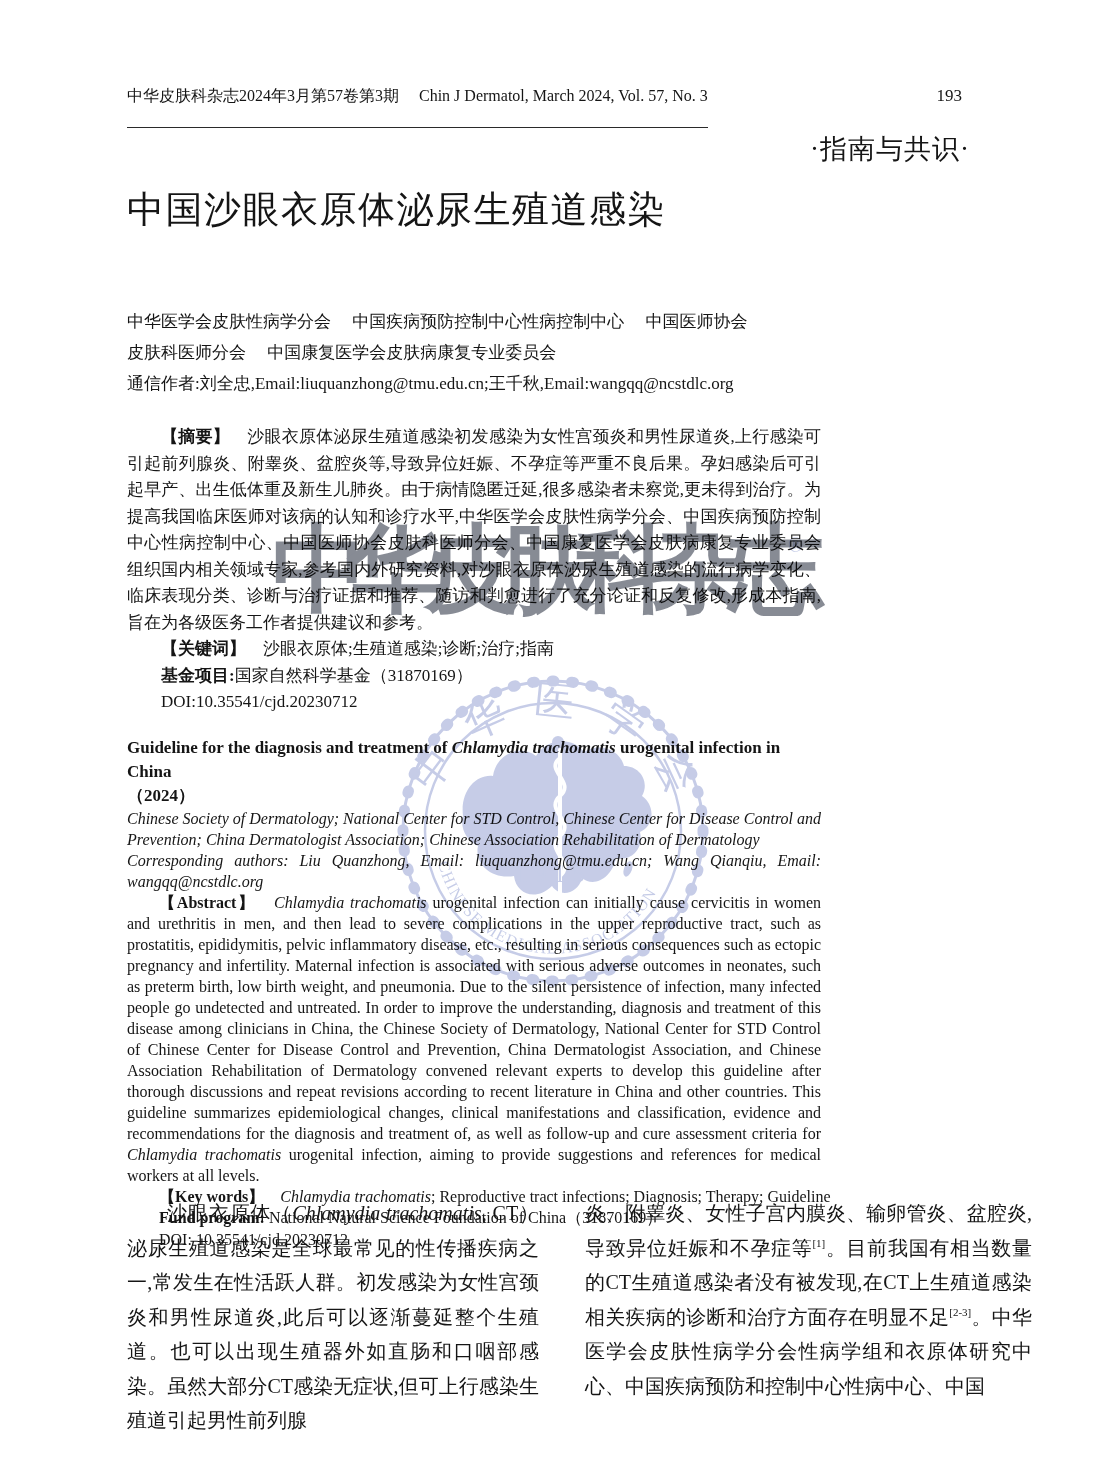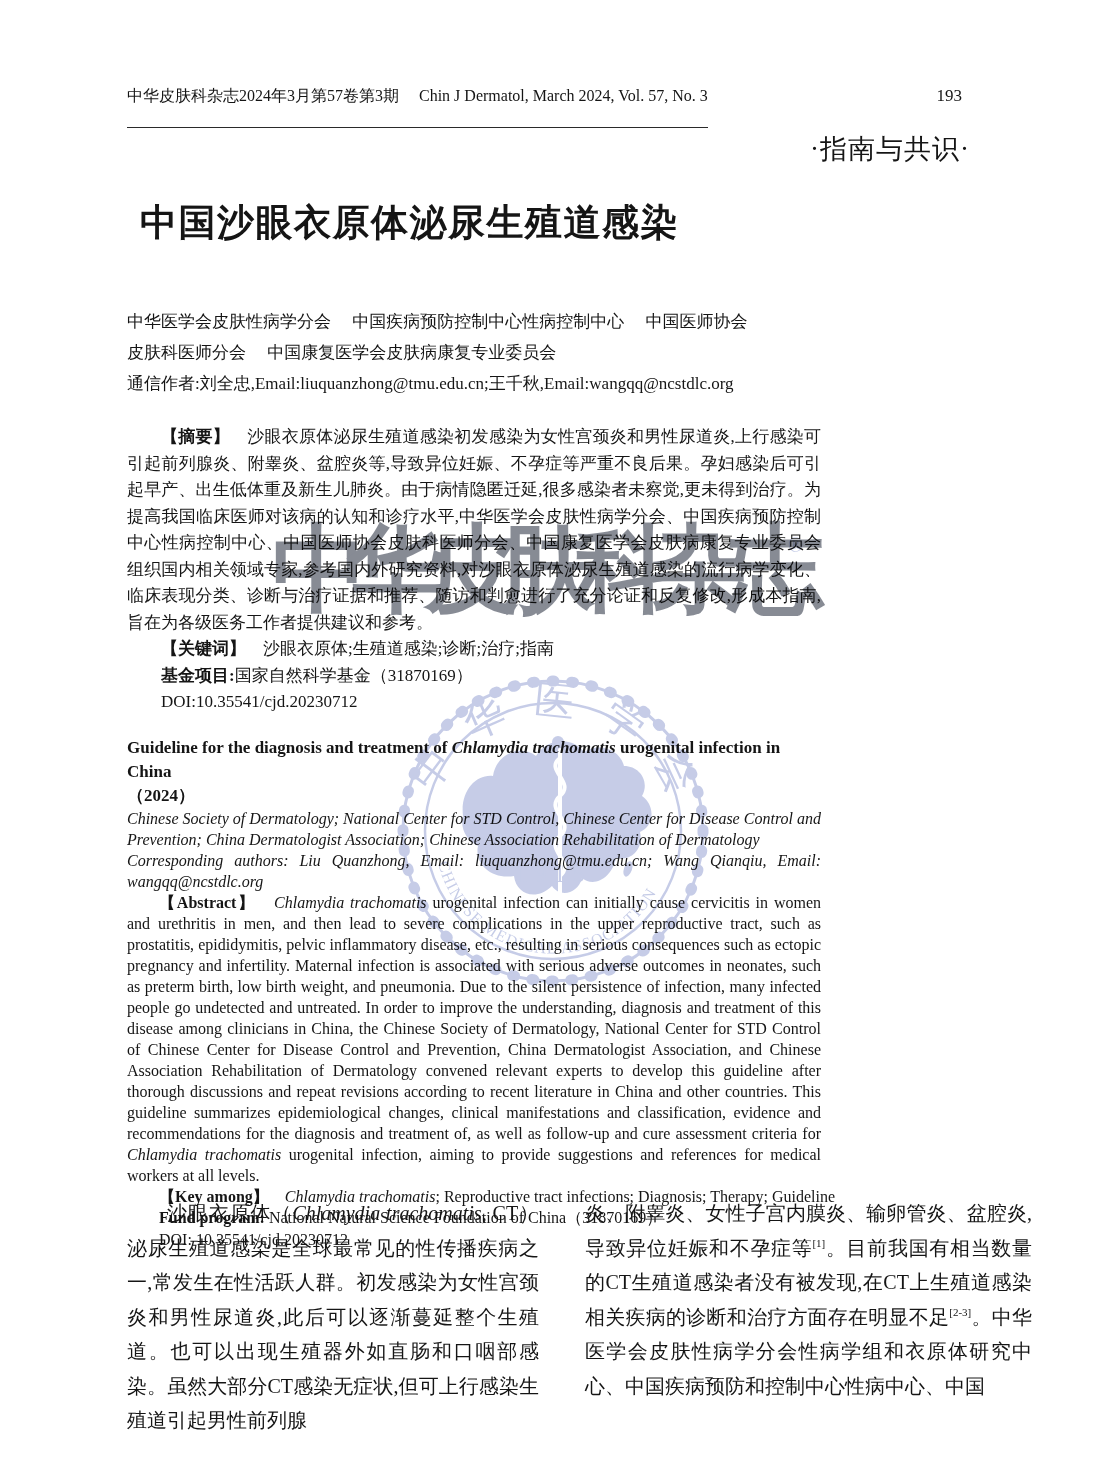--- a/index.html
+++ b/index.html
@@ -12,22 +12,22 @@
   
   .journal-line{
     position:absolute; left:127px; top:86px;
     font-size:16px; white-space:nowrap;
     border-bottom:1.5px solid #2a2a2a; padding-bottom:20px;
   }
   .page-number{ position:absolute; top:86px; right:138px; font-size:17px; }
   .section-label{ position:absolute; top:131px; right:130px; font-size:27px; letter-spacing:1px; }
   
   .title-cn{
-    position:absolute; left:127px; top:183px; margin:13px;
-    font-size:37px; font-weight:700; line-height:53px; letter-spacing:1.5px;
+    position:absolute; left:127px; top:183px; margin:0;
+    font-size:37px; font-weight:400; line-height:53px; letter-spacing:1.5px;
   }
   
   .authors{ position:absolute; left:127px; top:306px; width:700px; font-size:17px; line-height:31px; }
   
   .front{ position:absolute; left:127px; top:424px; width:694px; }
   .front p{ margin:0; }
   .cn-block{ font-size:17px; line-height:26.5px; text-align:justify; }
   .indent2{ text-indent:2em; }
   .title-en{
     margin:20px 0 0 0; font-size:17px; font-weight:bold; line-height:24px; text-align:left;
@@ -86,21 +86,21 @@
     <p class="cn-block indent2">DOI:10.35541/cjd.20230712</p>
 
     <h2 class="title-en"><span>Guideline for the diagnosis and treatment of </span><i class="italic">Chlamydia trachomatis</i><span> urogenital infection in China</span><br><span>（2024）</span></h2>
 
     <p class="en-block italic">Chinese Society of Dermatology; National Center for STD Control, Chinese Center for Disease Control and Prevention; China Dermatologist Association; Chinese Association Rehabilitation of Dermatology</p>
 
     <p class="en-block italic">Corresponding authors: Liu Quanzhong, Email: liuquanzhong@tmu.edu.cn; Wang Qianqiu, Email: wangqq@ncstdlc.org</p>
 
     <p class="en-block indent2"><b>【Abstract】　</b><i class="italic">Chlamydia trachomatis</i><span> urogenital infection can initially cause cervicitis in women and urethritis in men, and then lead to severe complications in the upper reproductive tract, such as prostatitis, epididymitis, pelvic inflammatory disease, etc., resulting in serious consequences such as ectopic pregnancy and infertility. Maternal infection is associated with serious adverse outcomes in neonates, such as preterm birth, low birth weight, and pneumonia. Due to the silent persistence of infection, many infected people go undetected and untreated. In order to improve the understanding, diagnosis and treatment of this disease among clinicians in China, the Chinese Society of Dermatology, National Center for STD Control of Chinese Center for Disease Control and Prevention, China Dermatologist Association, and Chinese Association Rehabilitation of Dermatology convened relevant experts to develop this guideline after thorough discussions and repeat revisions according to recent literature in China and other countries. This guideline summarizes epidemiological changes, clinical manifestations and classification, evidence and recommendations for the diagnosis and treatment of, as well as follow-up and cure assessment criteria for </span><i class="italic">Chlamydia trachomatis</i><span> urogenital infection, aiming to provide suggestions and references for medical workers at all levels.</span></p>
 
-    <p class="en-meta indent2 nowrap"><b>【Key among】　</b><i class="italic">Chlamydia trachomatis</i><span>; Reproductive tract infections; Diagnosis; Therapy; Guideline</span></p>
+    <p class="en-meta indent2 nowrap"><b>【Key words】　</b><i class="italic">Chlamydia trachomatis</i><span>; Reproductive tract infections; Diagnosis; Therapy; Guideline</span></p>
 
     <p class="en-meta indent2"><b>Fund program:</b><span> National Natural Science Foundation of China（31870169）</span></p>
 
     <p class="en-meta indent2">DOI: 10.35541/cjd.20230712</p>
   </div>
 
   <div class="bodycols">
     <div class="col colL indent2"><span>沙眼衣原体（</span><i class="italic">Chlamydia trachomatis</i><span>, CT）泌尿生殖道感染是全球最常见的性传播疾病之一,常发生在性活跃人群。初发感染为女性宫颈炎和男性尿道炎,此后可以逐渐蔓延整个生殖道。也可以出现生殖器外如直肠和口咽部感染。虽然大部分CT感染无症状,但可上行感染生殖道引起男性前列腺</span></div>
     <div class="col colR"><span>炎、附睾炎、女性子宫内膜炎、输卵管炎、盆腔炎,导致异位妊娠和不孕症等</span><sup>[1]</sup><span>。目前我国有相当数量的CT生殖道感染者没有被发现,在CT上生殖道感染相关疾病的诊断和治疗方面存在明显不足</span><sup>[2-3]</sup><span>。中华医学会皮肤性病学分会性病学组和衣原体研究中心、中国疾病预防和控制中心性病中心、中国</span></div>
   </div>

